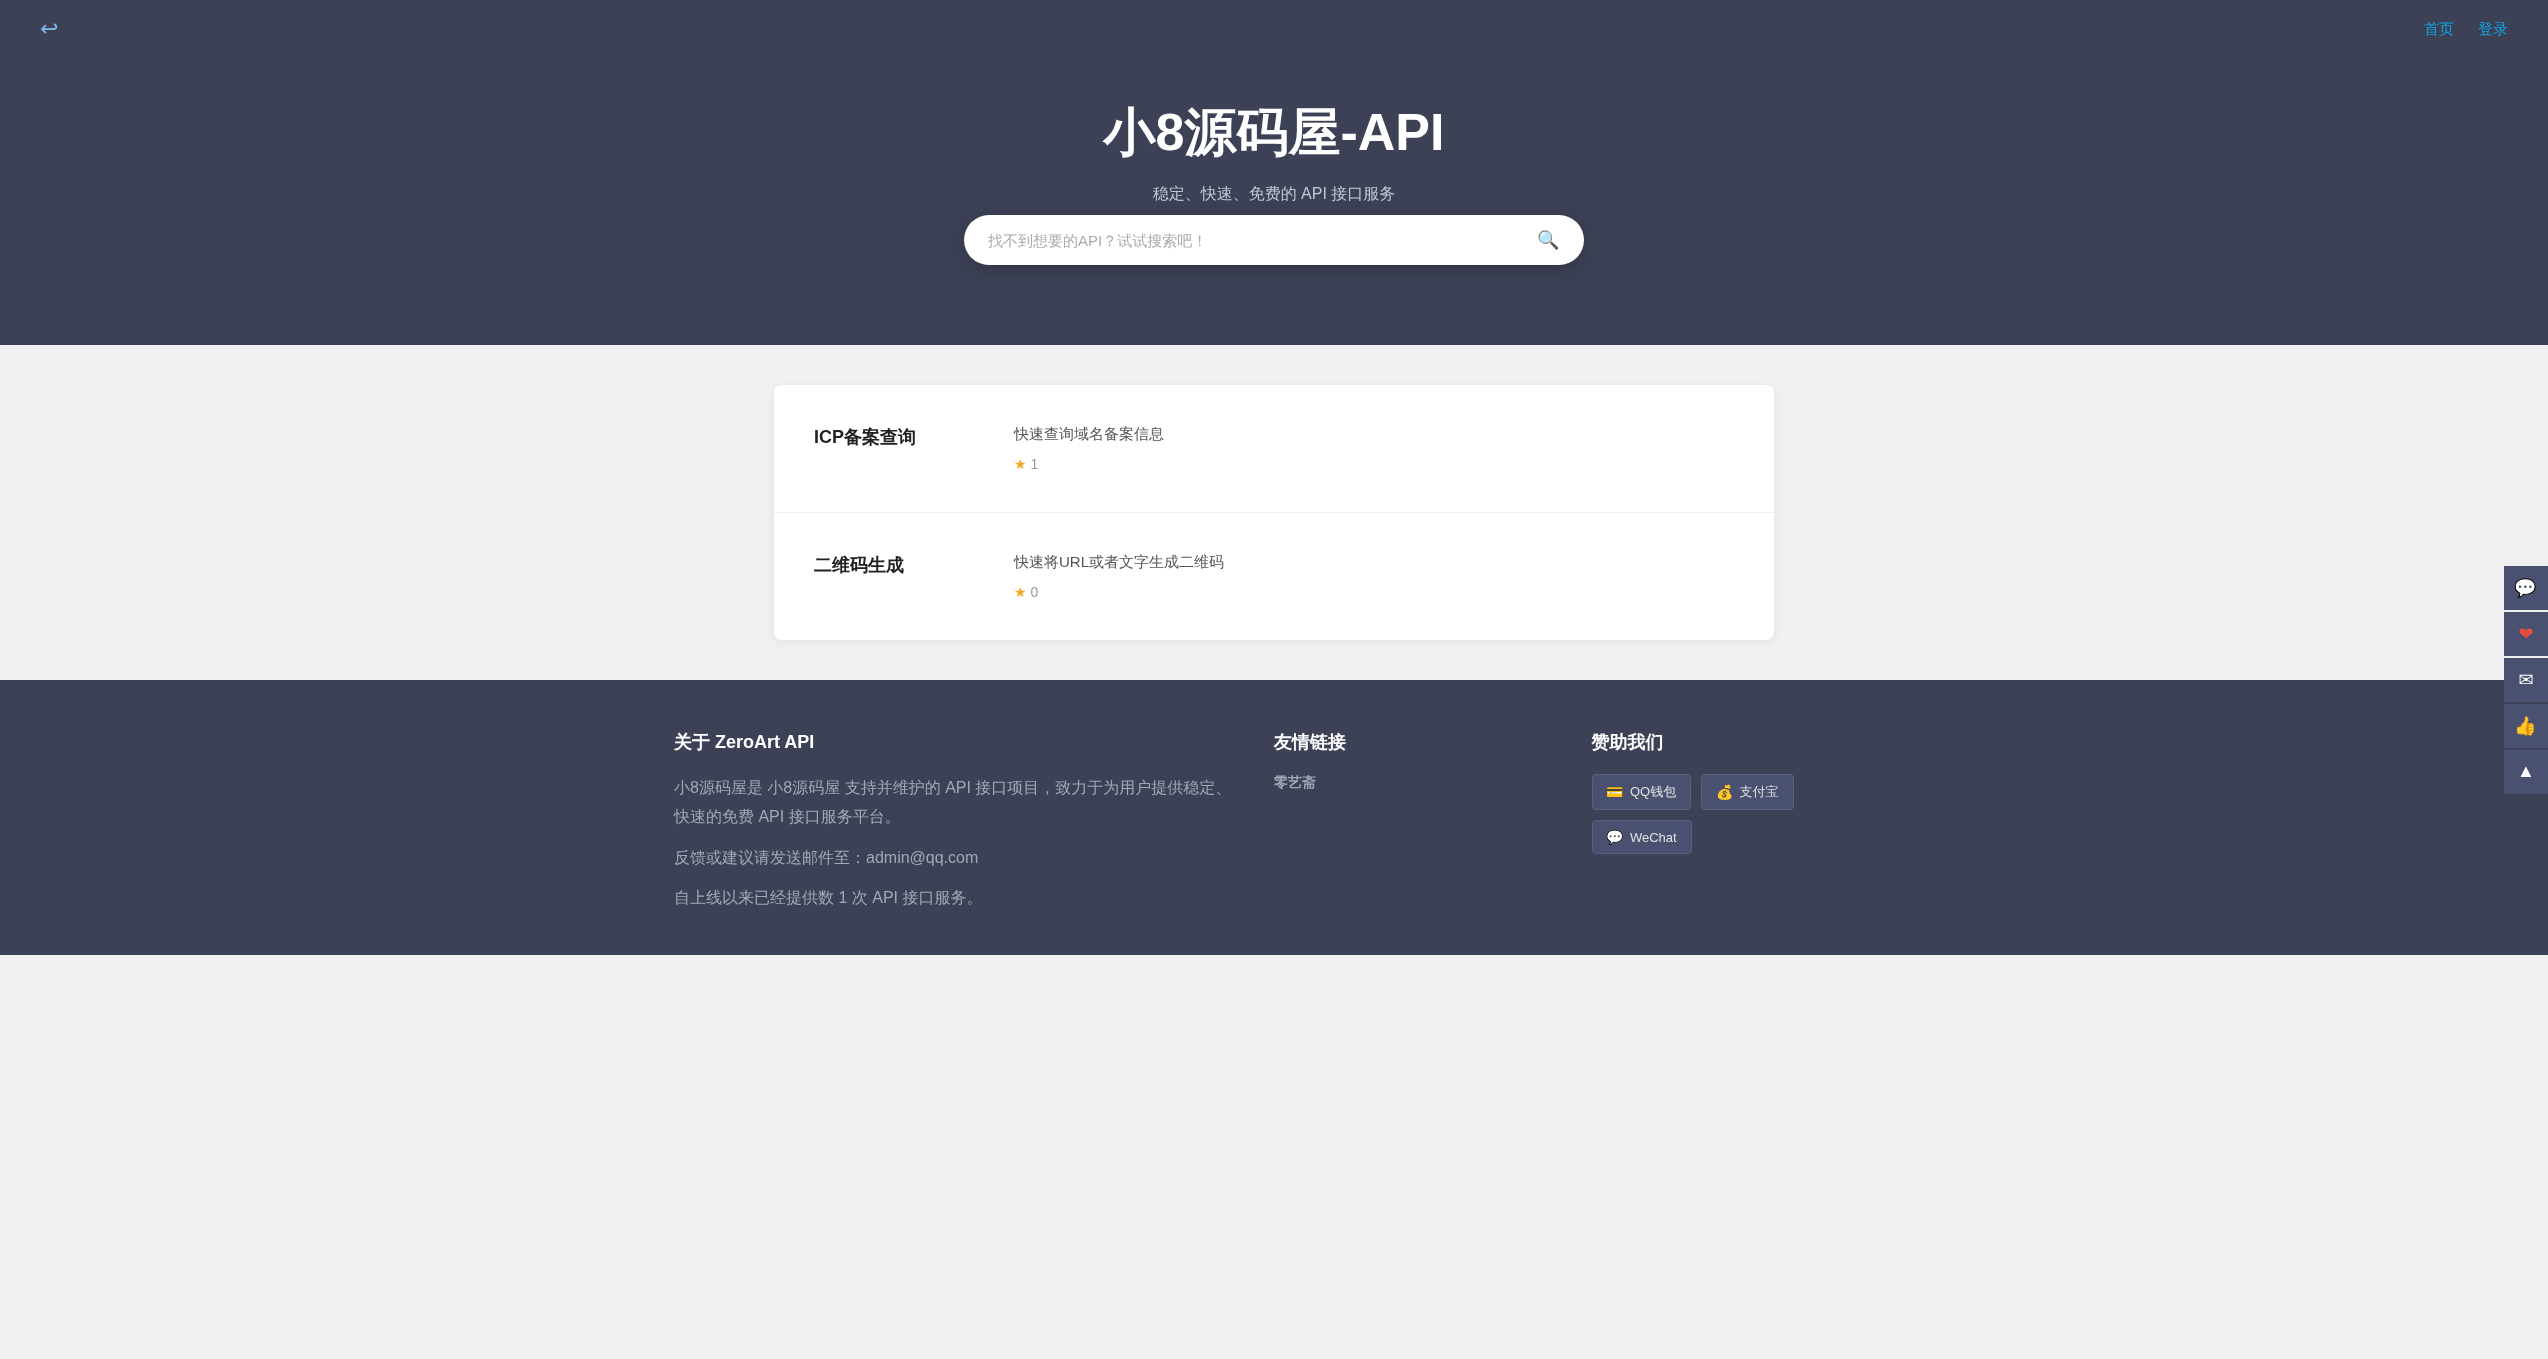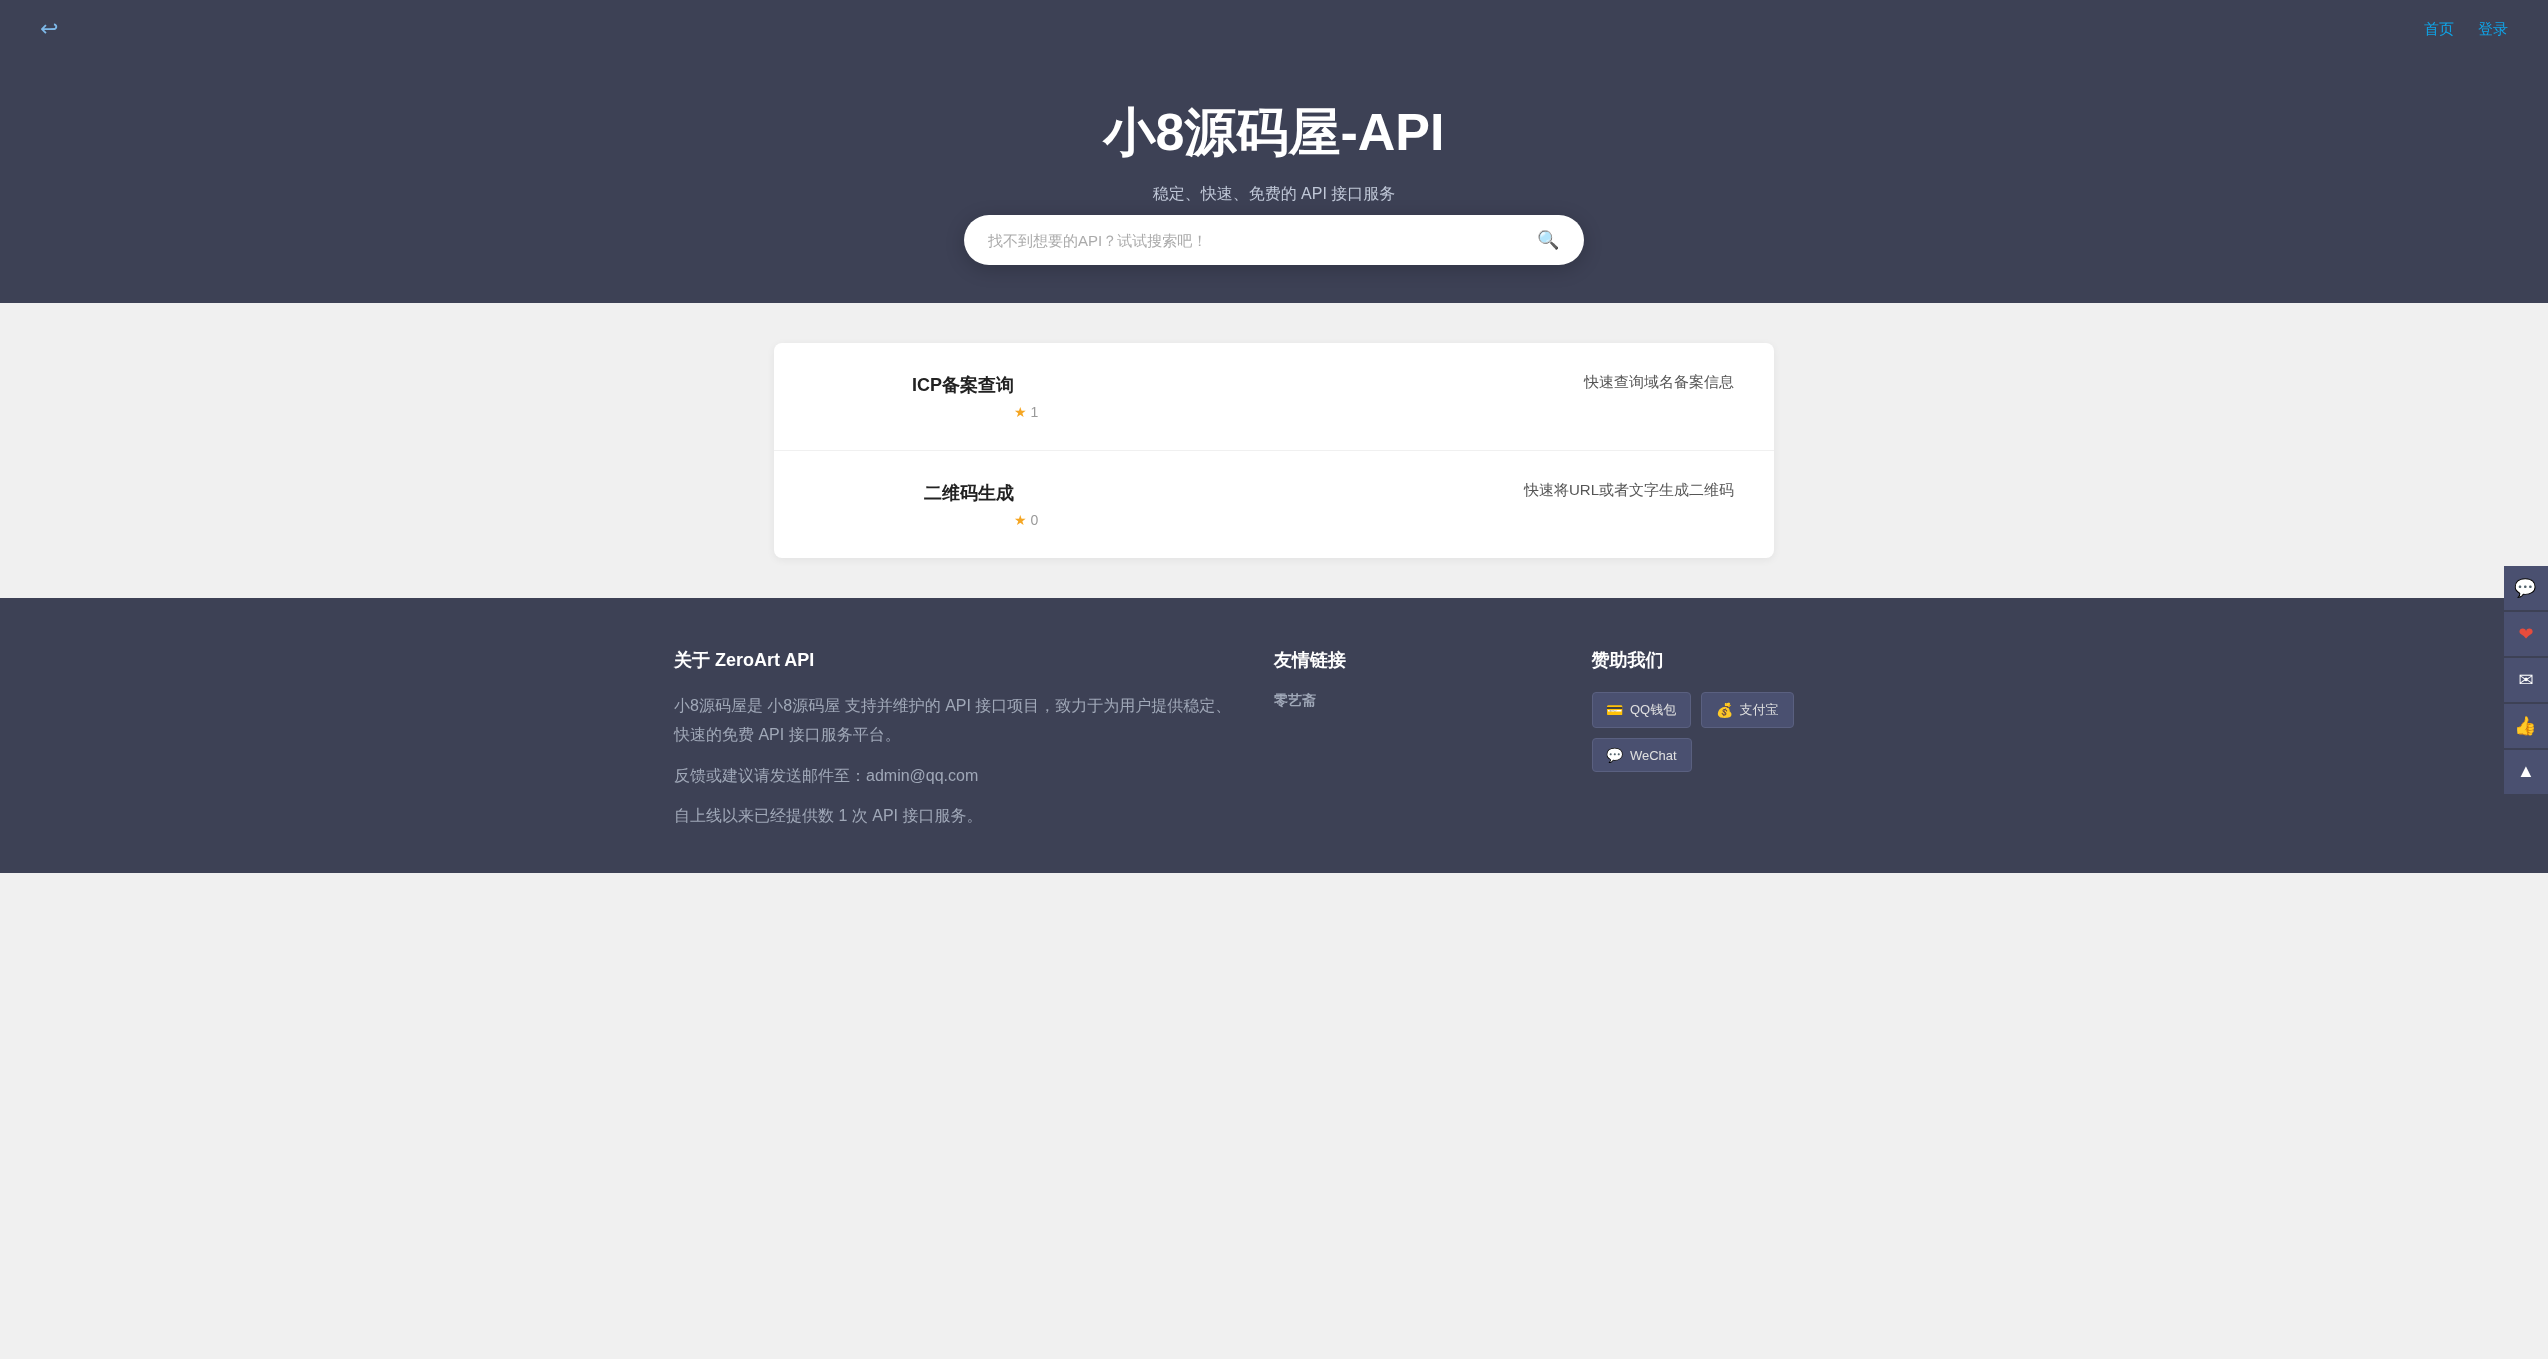--- a/index.html
+++ b/index.html
@@ -41,21 +41,21 @@
 
     .nav-link {
       color: #0ea5e9;
       text-decoration: none;
       font-size: 15px;
       cursor: pointer;
     }
 
     .hero-content {
       text-align: center;
-      padding: 40px 20px 38px;
+      padding: 40px 20px 80px;
     }
 
     .hero-title {
       font-size: 52px;
       font-weight: bold;
       color: #ffffff;
       margin-bottom: 16px;
     }
 
     .hero-subtitle {
@@ -111,24 +111,23 @@
       margin: 0 auto;
       background: #ffffff;
       border-radius: 8px;
       overflow: hidden;
       box-shadow: 0 2px 8px rgba(0,0,0,0.06);
     }
 
     .api-item {
       display: flex;
       align-items: flex-start;
-      padding: 30px 40px;
+      padding: 40px 40px;
       border-bottom: 1px solid #f0f0f0;
       cursor: pointer;
-      text-align: right;
     }
 
     .api-item:last-child {
       border-bottom: none;
     }
 
     .api-name {
       font-size: 18px;
       font-weight: bold;
       color: #222;

